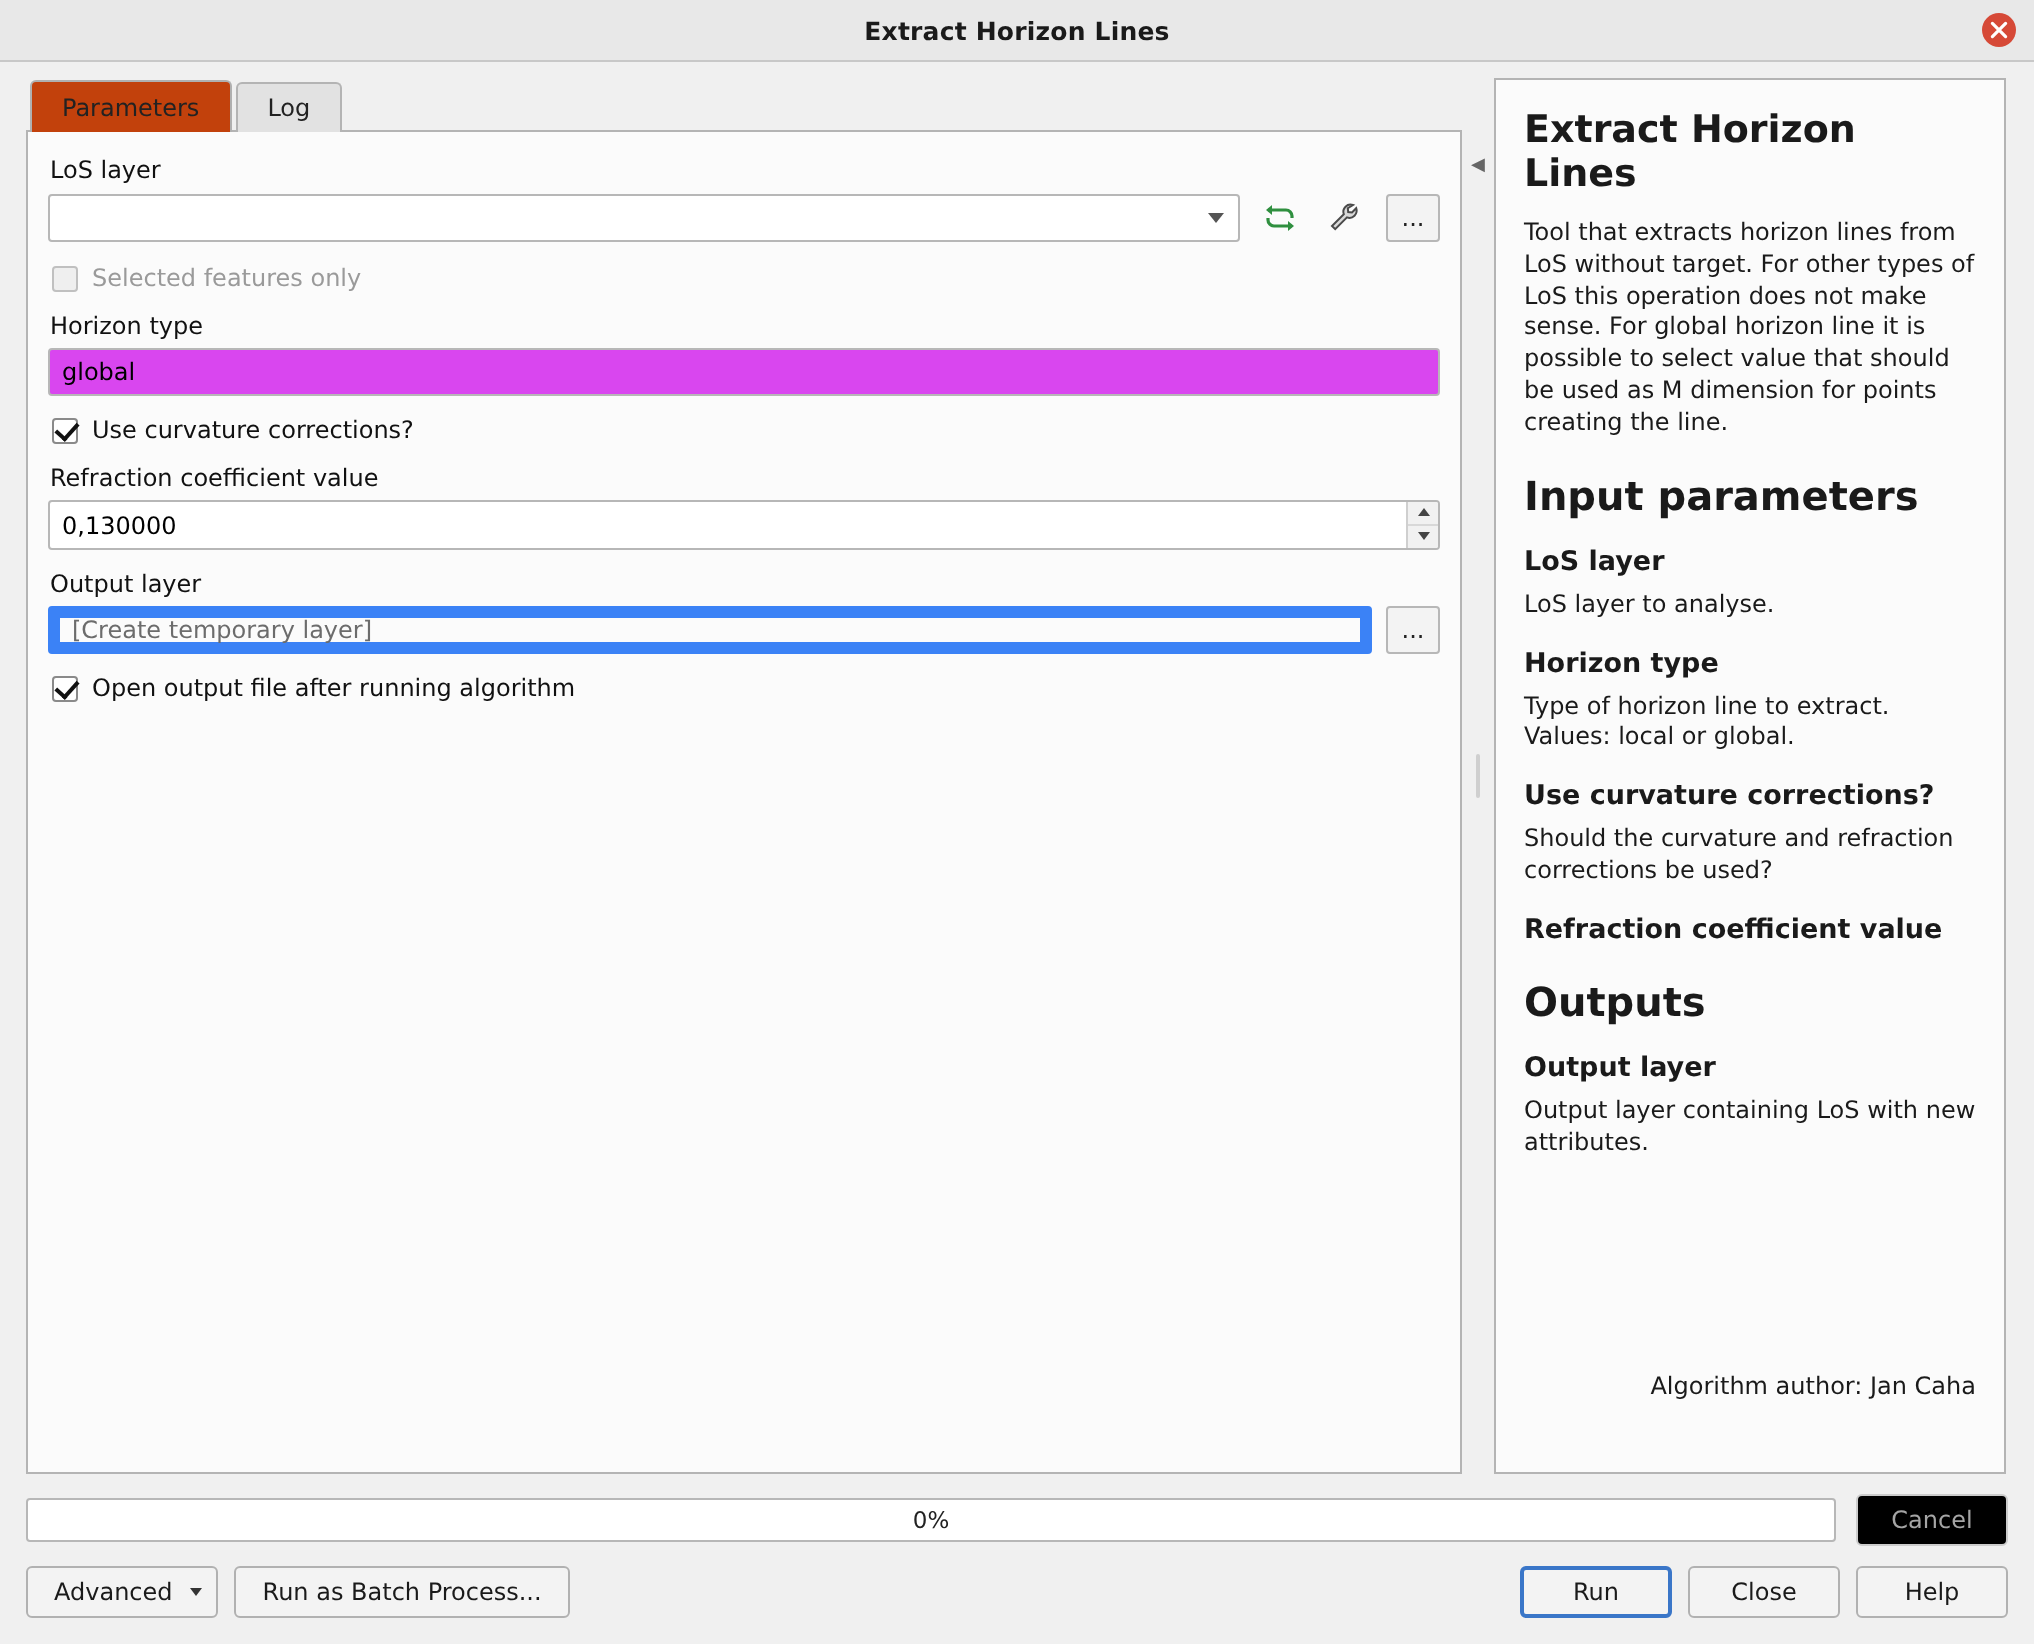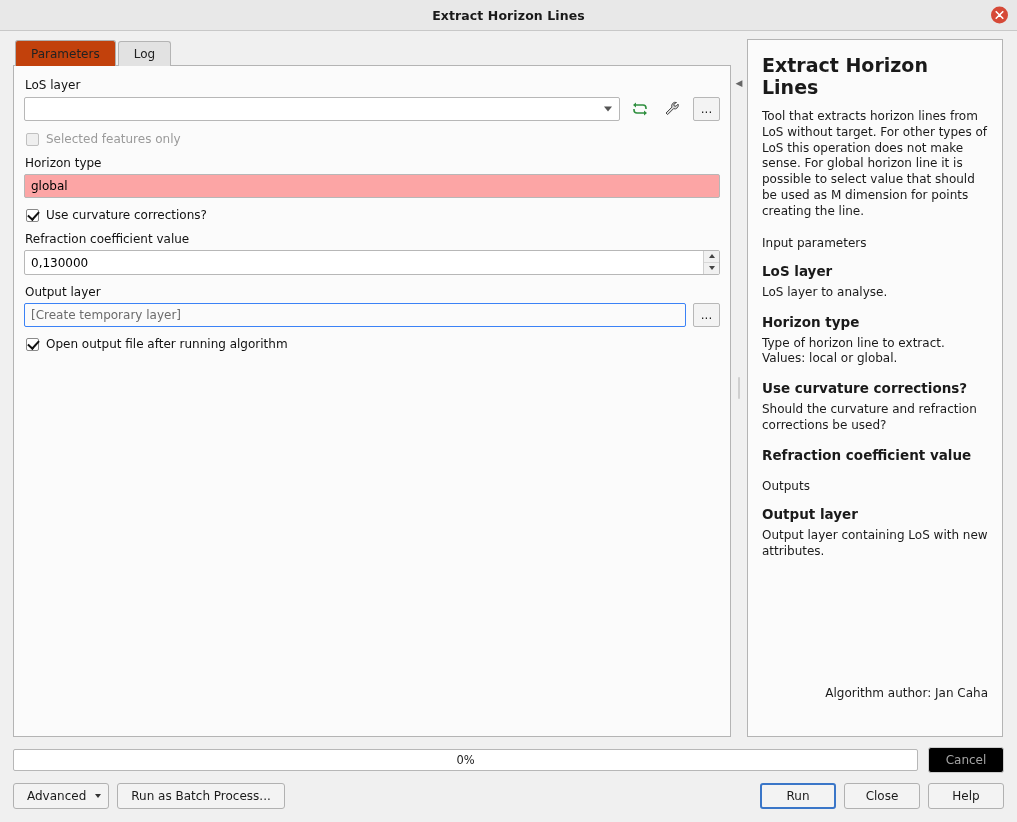--- a/index.html
+++ b/index.html
@@ -181,21 +181,21 @@
   .cb.disabled {
     background: #efefef;
     border-color: #c0c0c0;
   }
   .cb-label { font-size: 12px; color: #111; }
   .cb-label.disabled { color: #9a9a9a; }
 
   .select-full {
     width: 100%;
     height: 24px;
-    background: #fca5a5;
+    background: #d946ef;
     border: 1px solid #b7b7b7;
     border-radius: 2px;
     display: flex;
     align-items: center;
     padding: 0 6px;
     font-size: 12px;
     position: relative;
   }
   .spin-wrap {
     width: 100%;
@@ -238,21 +238,21 @@
     width: 0; height: 0;
     border-left: 3.5px solid transparent;
     border-right: 3.5px solid transparent;
     border-top: 4px solid #444;
   }
   .out-row { display: flex; align-items: center; gap: 7px; }
   .text-input {
     flex: 1 1 auto;
     height: 24px;
     background: #fbfbfb;
-    border: 1px solid #3b82f6;
+    border: 6px solid #3b82f6;
     border-radius: 2px;
     display: flex;
     align-items: center;
     padding: 0 6px;
     font-size: 12px;
     color: #6c6c6c;
   }
 
   
   #splitter {
@@ -286,23 +286,23 @@
     overflow: hidden;
     position: relative;
     color: #1a1a1a;
   }
   #help-panel h1 {
     font-size: 19px;
     margin: 2px 0 11px 0;
     font-weight: bold;
   }
   #help-panel h2 {
-    font-size: 12px;
+    font-size: 20px;
     margin: 16px 0 8px 0;
-    font-weight: normal;
+    font-weight: bold;
   }
   #help-panel h3 {
     font-size: 13.5px;
     margin: 13px 0 6px 0;
     font-weight: bold;
   }
   #help-panel p {
     font-size: 12px;
     line-height: 1.32;
     margin: 0 0 4px 0;

